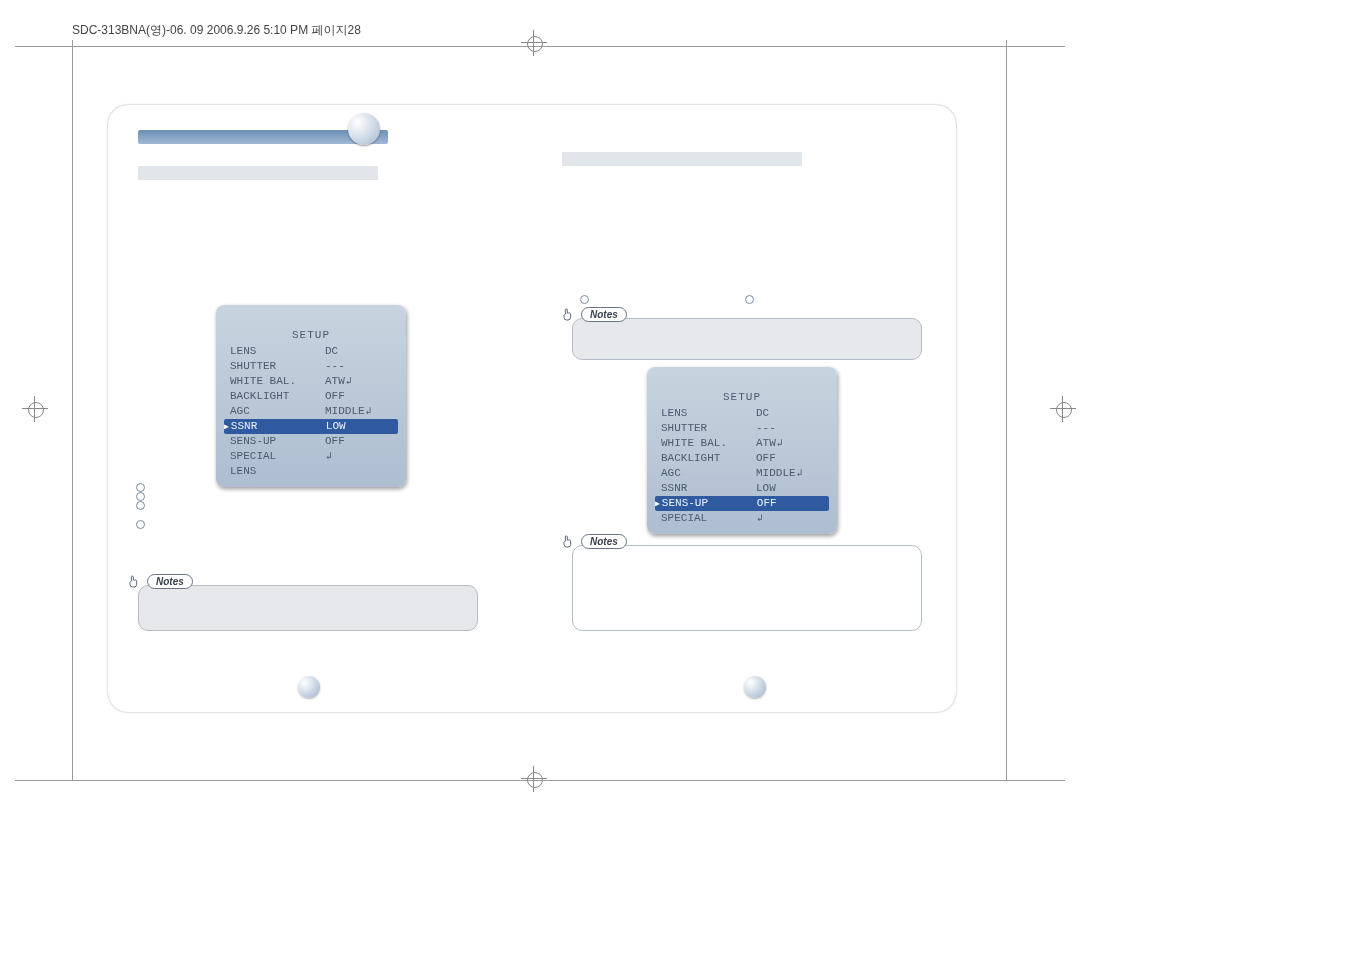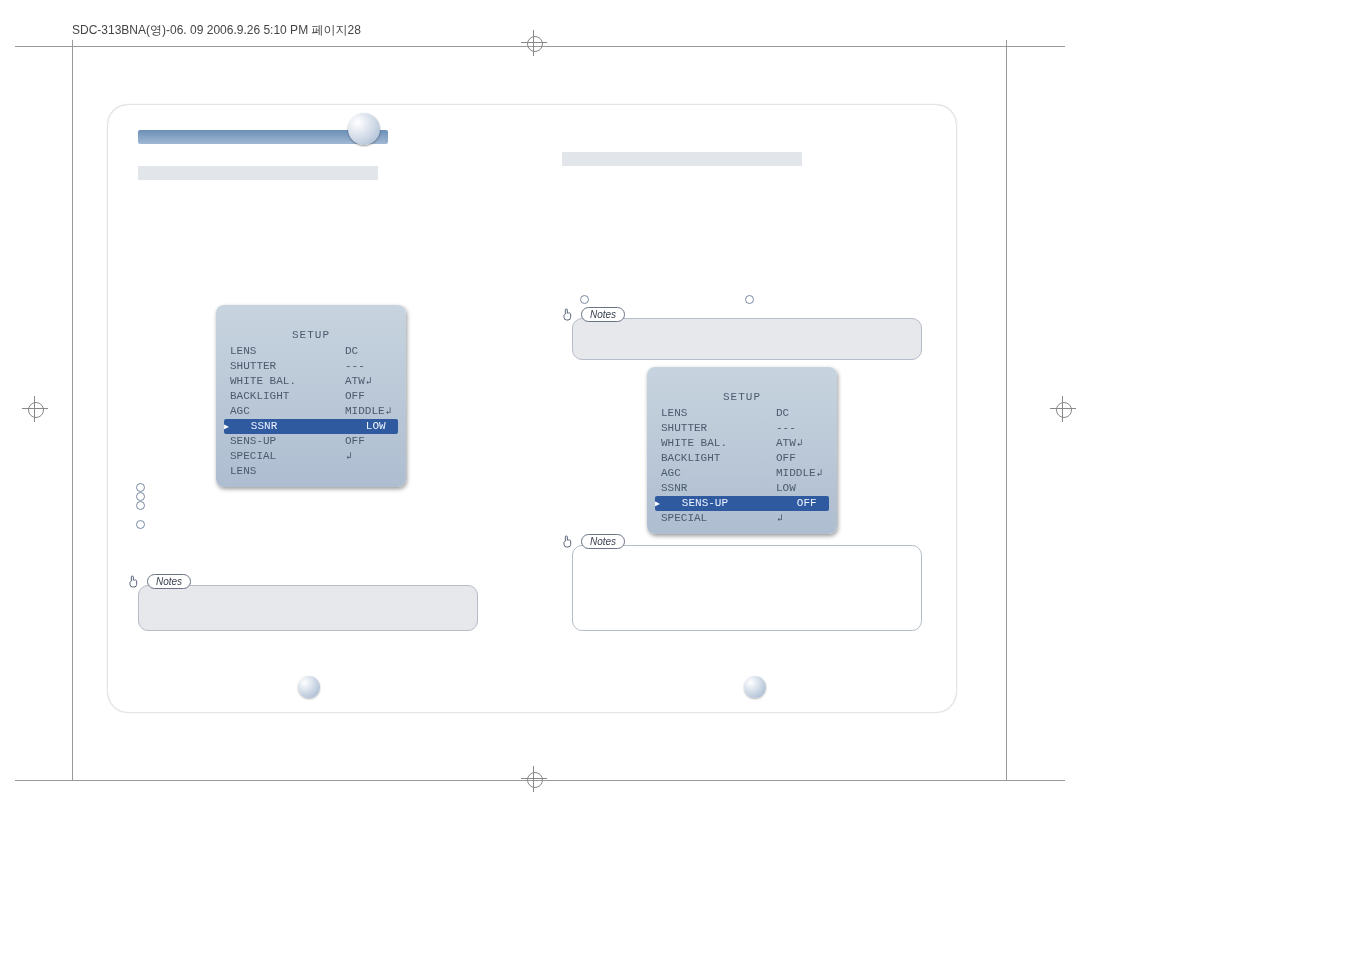--- a/index.html
+++ b/index.html
@@ -121,21 +121,20 @@
 }
 .setup-box .hdr {
   text-align: center;
   letter-spacing: 1px;
   margin-bottom: 3px;
 }
 .setup-row {
   display: flex;
   padding: 0 8px;
   line-height: 15px;
-  gap: 20px;
 }
 .setup-row .k { flex: 0 0 95px; }
 .setup-row .v { flex: 1; }
 .setup-row.sel {
   background: #2f5aa0;
   color: #eef4ff;
   border-radius: 2px;
   margin: 0 2px;
   padding: 0 6px;
 }
@@ -184,21 +183,21 @@
   display: inline-flex;
   align-items: center;
   justify-content: center;
 }
 .notes-tag .hand svg { width: 16px; height: 16px; }
 .notes-tag .pill {
   border: 1px solid #6a7486;
   border-radius: 10px;
   padding: 1px 8px;
   font-style: italic;
-  font-weight: normal;
+  font-weight: bold;
   font-size: 10px;
   background: #fff;
   color: #3a4150;
 }
 .notes-fill { background: #e6e8ec; }
 
 .page-num {
   position: absolute;
   bottom: 14px;
   width: 22px; height: 22px;

